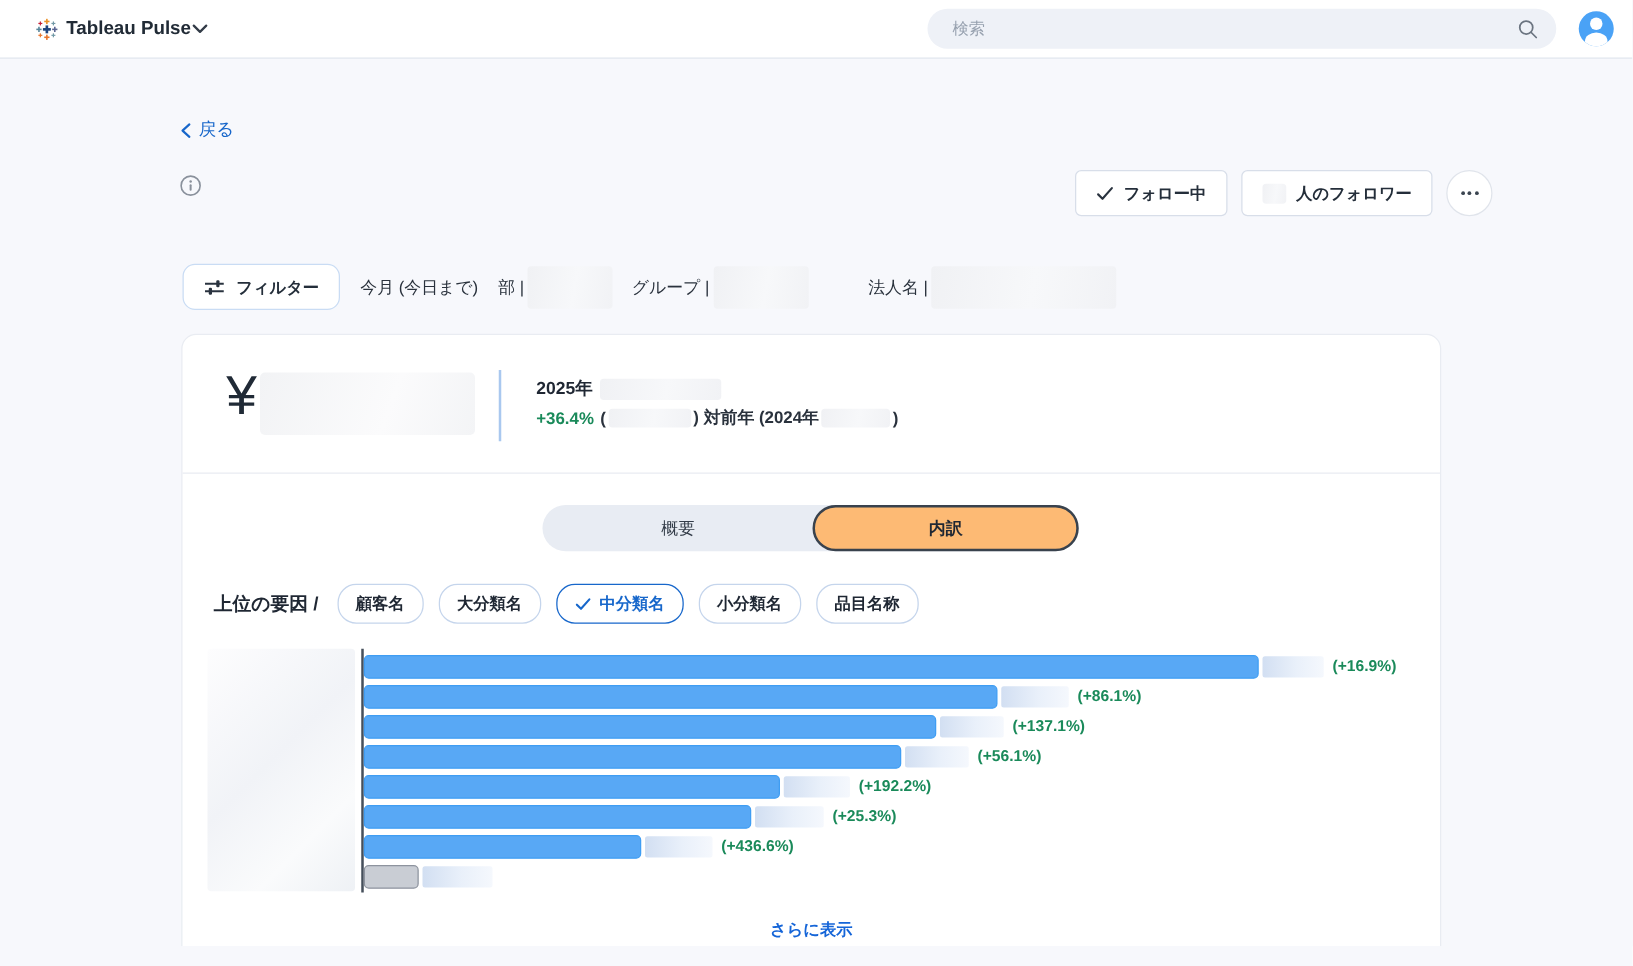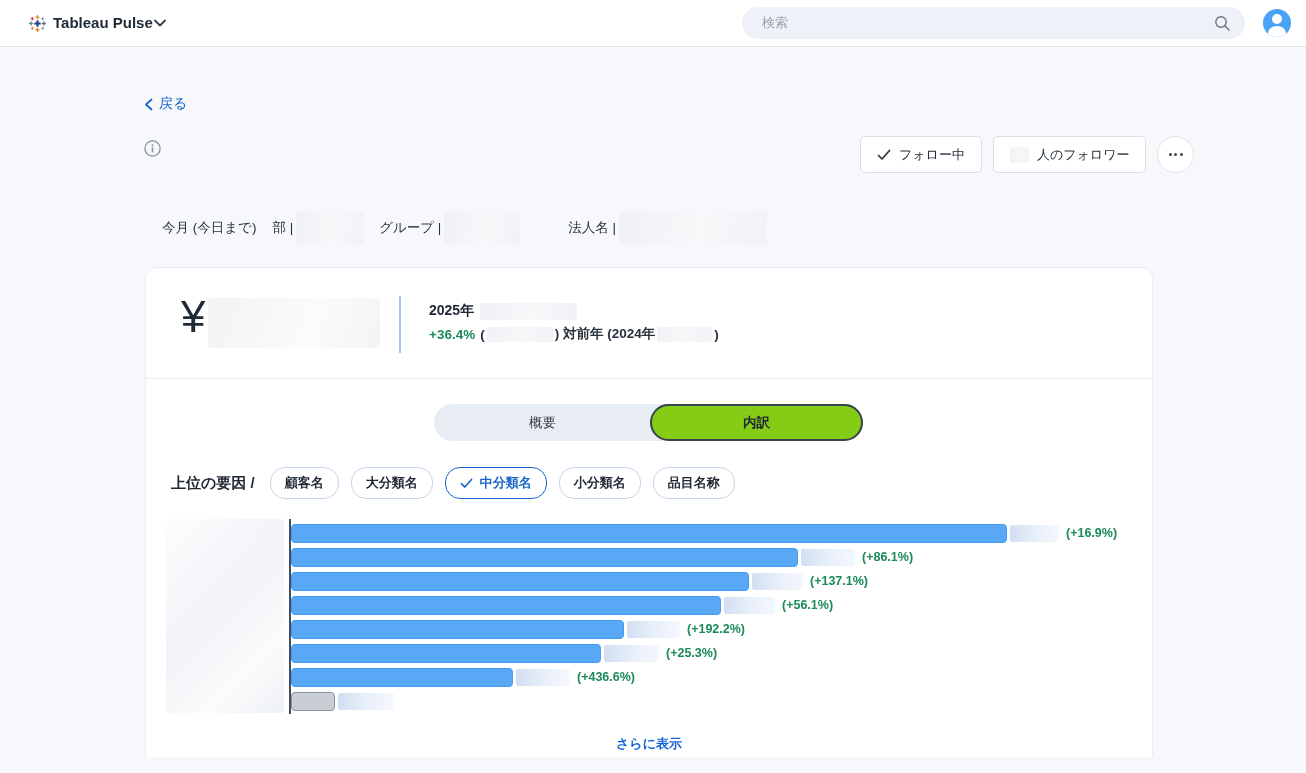--- a/index.html
+++ b/index.html
@@ -19,21 +19,21 @@
   .avatar .head { position:absolute; left:9px; top:5px; width:10px; height:10px; border-radius:50%; background:#ffffff; }
   .avatar .body { position:absolute; left:5px; top:17px; width:18px; height:14px; border-radius:50% 50% 0 0; background:#ffffff; }
 
   
   .back-link { position:absolute; left:144px; top:69px; display:flex; align-items:center; gap:6px; color:#1766ca; font-size:14px; cursor:pointer;margin-top:26px; }
   .page-title-row { position:absolute; left:144px; top:134px; display:flex; align-items:center; gap:14px; }
   .page-title { font-size:30px; font-weight:600; color:#1c2430; letter-spacing:1px; }
   .info-icon { width:17px; height:17px; margin-top:6px; }
 
   .actions { position:absolute; left:860px; top:136px; display:flex; align-items:center; gap:11px; }
-  .btn { height:37px; background:#ffffff; border:1px solid #d8dee9; border-radius:5px; display:flex; align-items:center; gap:8px; padding:0 16px; font-size:13px; font-weight:400; color:#242e3a; cursor:pointer; }
+  .btn { height:37px; background:#ffffff; border:1px solid #d8dee9; border-radius:5px; display:flex; align-items:center; gap:8px; padding:0 16px; font-size:13px; font-weight:700; color:#242e3a; cursor:pointer; }
   .btn-more { width:37px; height:37px; border-radius:50%; background:#ffffff; border:1px solid #e0e4eb; display:flex; align-items:center; justify-content:center; gap:2.5px; cursor:pointer; }
   .dot { width:3px; height:3px; border-radius:50%; background:#3a4450; }
 
   
   .filter-row { position:absolute; left:146px; top:211px; display:flex; align-items:center; }
   .filter-btn { height:37px; background:#ffffff; border:1px solid #c9dcf4; border-radius:10px; display:flex; align-items:center; gap:9px; padding:0 16px; font-size:13px; font-weight:700; color:#242e3a; cursor:pointer; }
   .filter-text { font-size:13.5px; color:#2a323d; white-space:nowrap; }
   .redacted { background:linear-gradient(100deg,#f0f1f4 0%,#f7f8fa 55%,#f1f2f5 100%); border-radius:3px; }
 
   
@@ -44,21 +44,21 @@
   .value-divider { position:absolute; left:253px; top:28px; width:2px; height:57px; background:#a9c8ef; }
   .insight-line1 { position:absolute; left:283px; top:34px; display:flex; align-items:center; gap:6px; font-size:14px; font-weight:700; color:#1f2733; }
   .insight-line2 { position:absolute; left:283px; top:57px; display:flex; align-items:center; font-size:13.5px; font-weight:700; color:#2a323d; }
   .pos-change { color:#1a8a5a; }
   .section-divider { position:absolute; left:0; top:110px; width:100%; height:1px; background:#e9ecf2; }
 
   
   .segmented { position:absolute; left:288px; top:136px; width:429px; height:37px; background:#e8ecf3; border-radius:19px; }
   .seg-tab { position:absolute; top:0; height:37px; display:flex; align-items:center; justify-content:center; font-size:13.5px; color:#333c48; cursor:pointer; }
   .seg-tab.left { left:0; width:217px; }
-  .seg-pill { position:absolute; left:216px; top:0; width:213px; height:37px; background:#84cc16; border:2px solid #39424d; border-radius:19px; display:flex; align-items:center; justify-content:center; font-size:13.5px; font-weight:700; color:#1f2733; cursor:pointer; }
+  .seg-pill { position:absolute; left:216px; top:0; width:213px; height:37px; background:#fdba74; border:2px solid #39424d; border-radius:19px; display:flex; align-items:center; justify-content:center; font-size:13.5px; font-weight:700; color:#1f2733; cursor:pointer; }
 
   
   .chips-row { position:absolute; left:25px; top:199px; display:flex; align-items:center; }
   .drivers-label { font-size:15px; font-weight:700; color:#1f2733; margin-right:15px; white-space:nowrap; }
   .chips { display:flex; gap:12px; }
   .chip { height:30px; border:1px solid #c5d5ec; border-radius:15px; background:#ffffff; display:flex; align-items:center; gap:7px; padding:15px 14px; font-size:13px; font-weight:700; color:#1f2733; cursor:pointer; white-space:nowrap; }
   .chip.selected { border:1.5px solid #1767cb; color:#1767cb; }
 
   
   .chart { position:absolute; left:20px; top:251px; width:960px; height:196px; }
@@ -162,20 +162,29 @@
       <span>人のフォロワー</span>
     </div>
     <div class="btn-more">
       <span class="dot"></span>
       <span class="dot"></span>
       <span class="dot"></span>
     </div>
   </div>
 
   <div class="filter-row">
+    <div class="filter-btn">
+      <svg width="17" height="14" viewBox="0 0 17 14">
+        <line x1="1" y1="4" x2="16" y2="4" stroke="#2a333f" stroke-width="1.5"></line>
+        <rect x="10" y="1.2" width="2.6" height="5.6" rx="1" fill="#2a333f"></rect>
+        <line x1="1" y1="10" x2="16" y2="10" stroke="#2a333f" stroke-width="1.5"></line>
+        <rect x="4" y="7.2" width="2.6" height="5.6" rx="1" fill="#2a333f"></rect>
+      </svg>
+      <span>フィルター</span>
+    </div>
     <span class="filter-text" style="margin-left:16px;">今月 (今日まで)</span>
     <span class="filter-text" style="margin-left:16px;">部 |</span>
     <span class="redacted" style="width:68px;height:34px;margin-left:3px;"></span>
     <span class="filter-text" style="margin-left:15px;">グループ |</span>
     <span class="redacted" style="width:76px;height:34px;margin-left:3px;"></span>
     <span class="filter-text" style="margin-left:48px;">法人名 |</span>
     <span class="redacted" style="width:148px;height:34px;margin-left:3px;"></span>
   </div>
 
   <div class="card">

